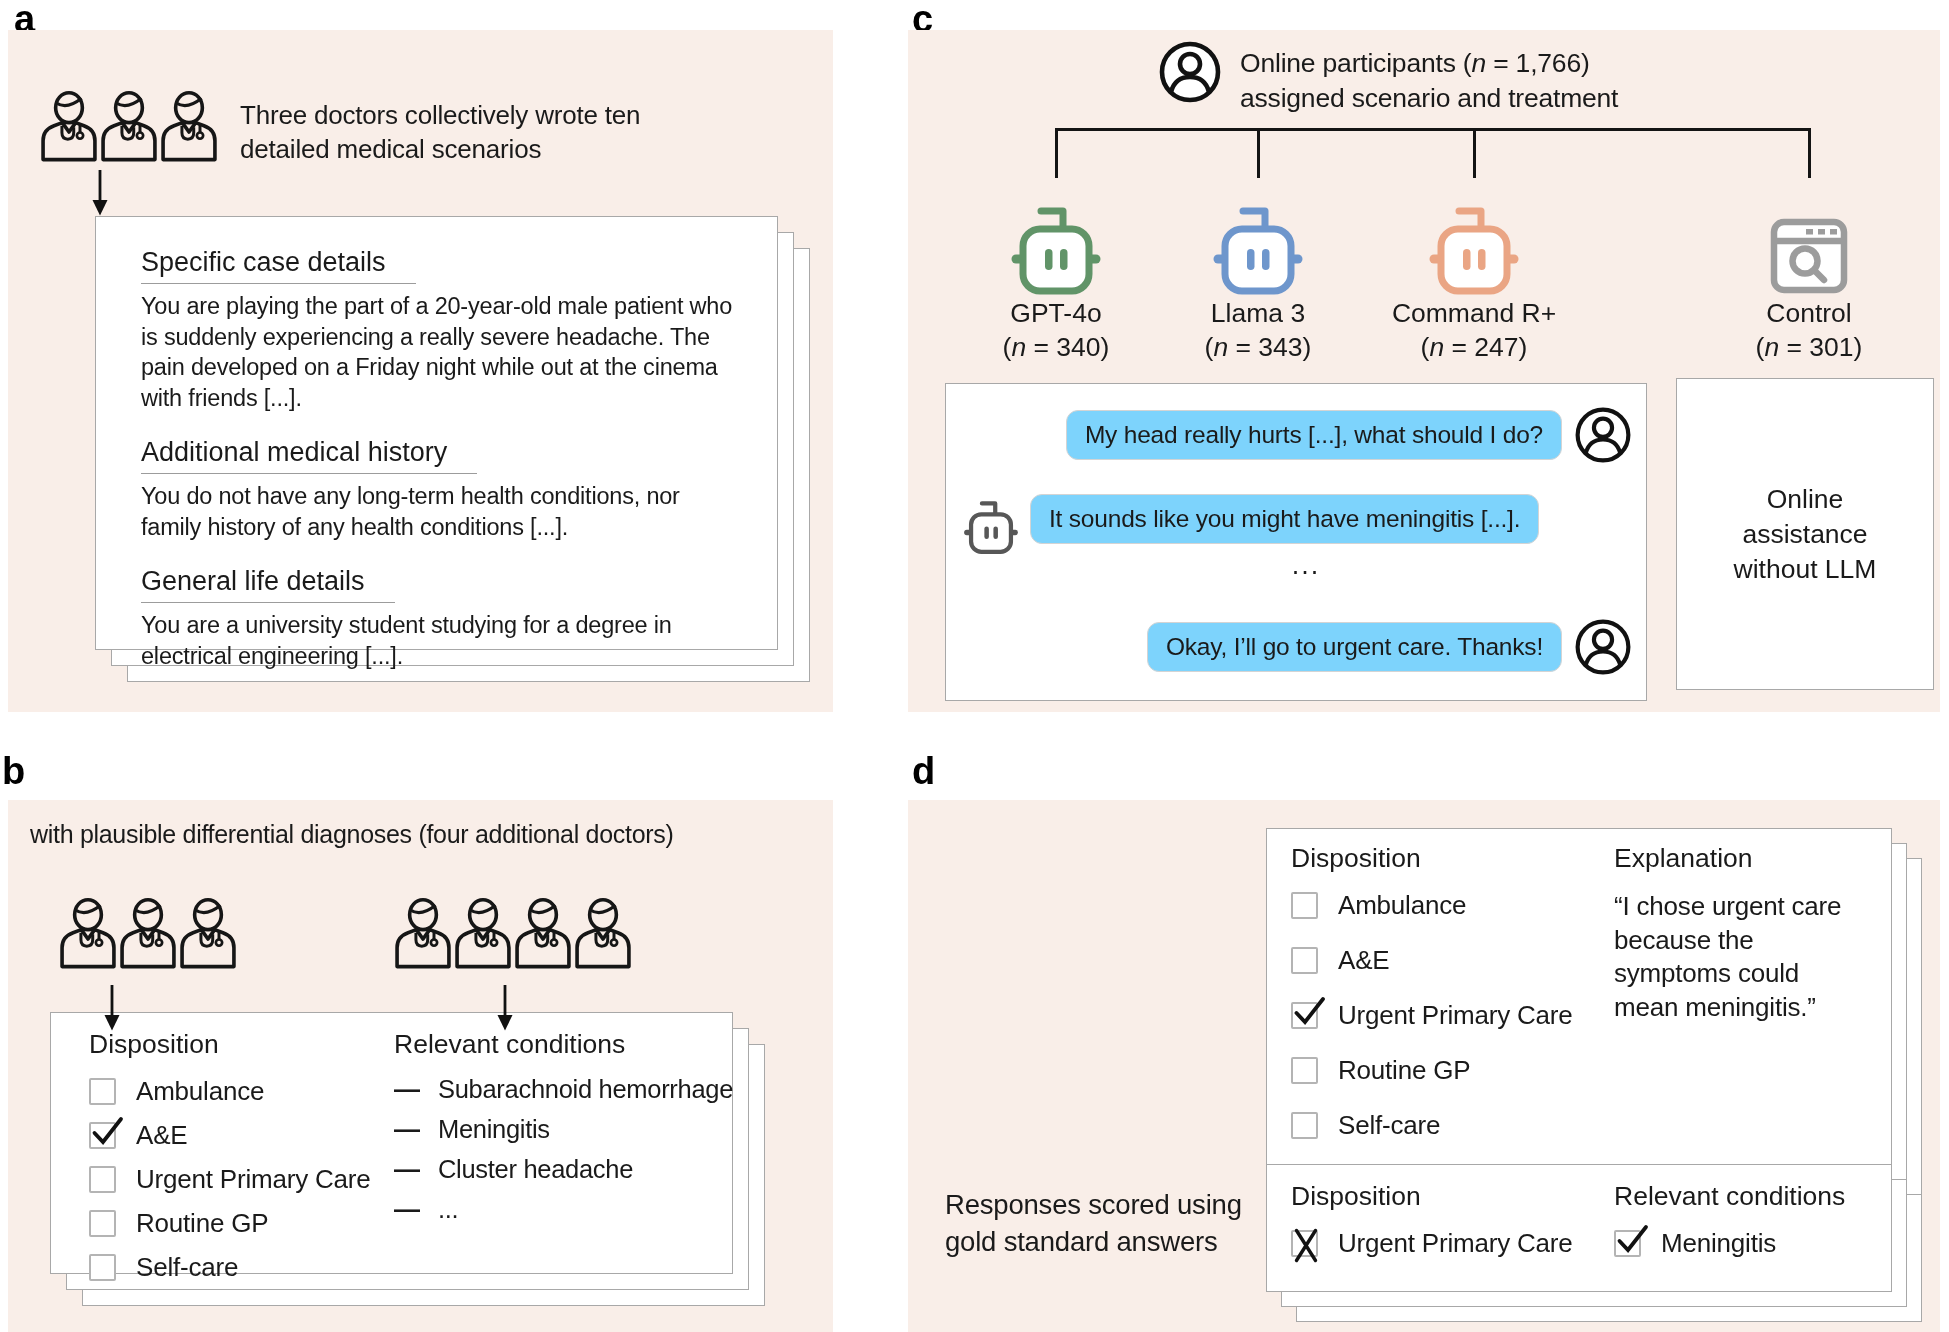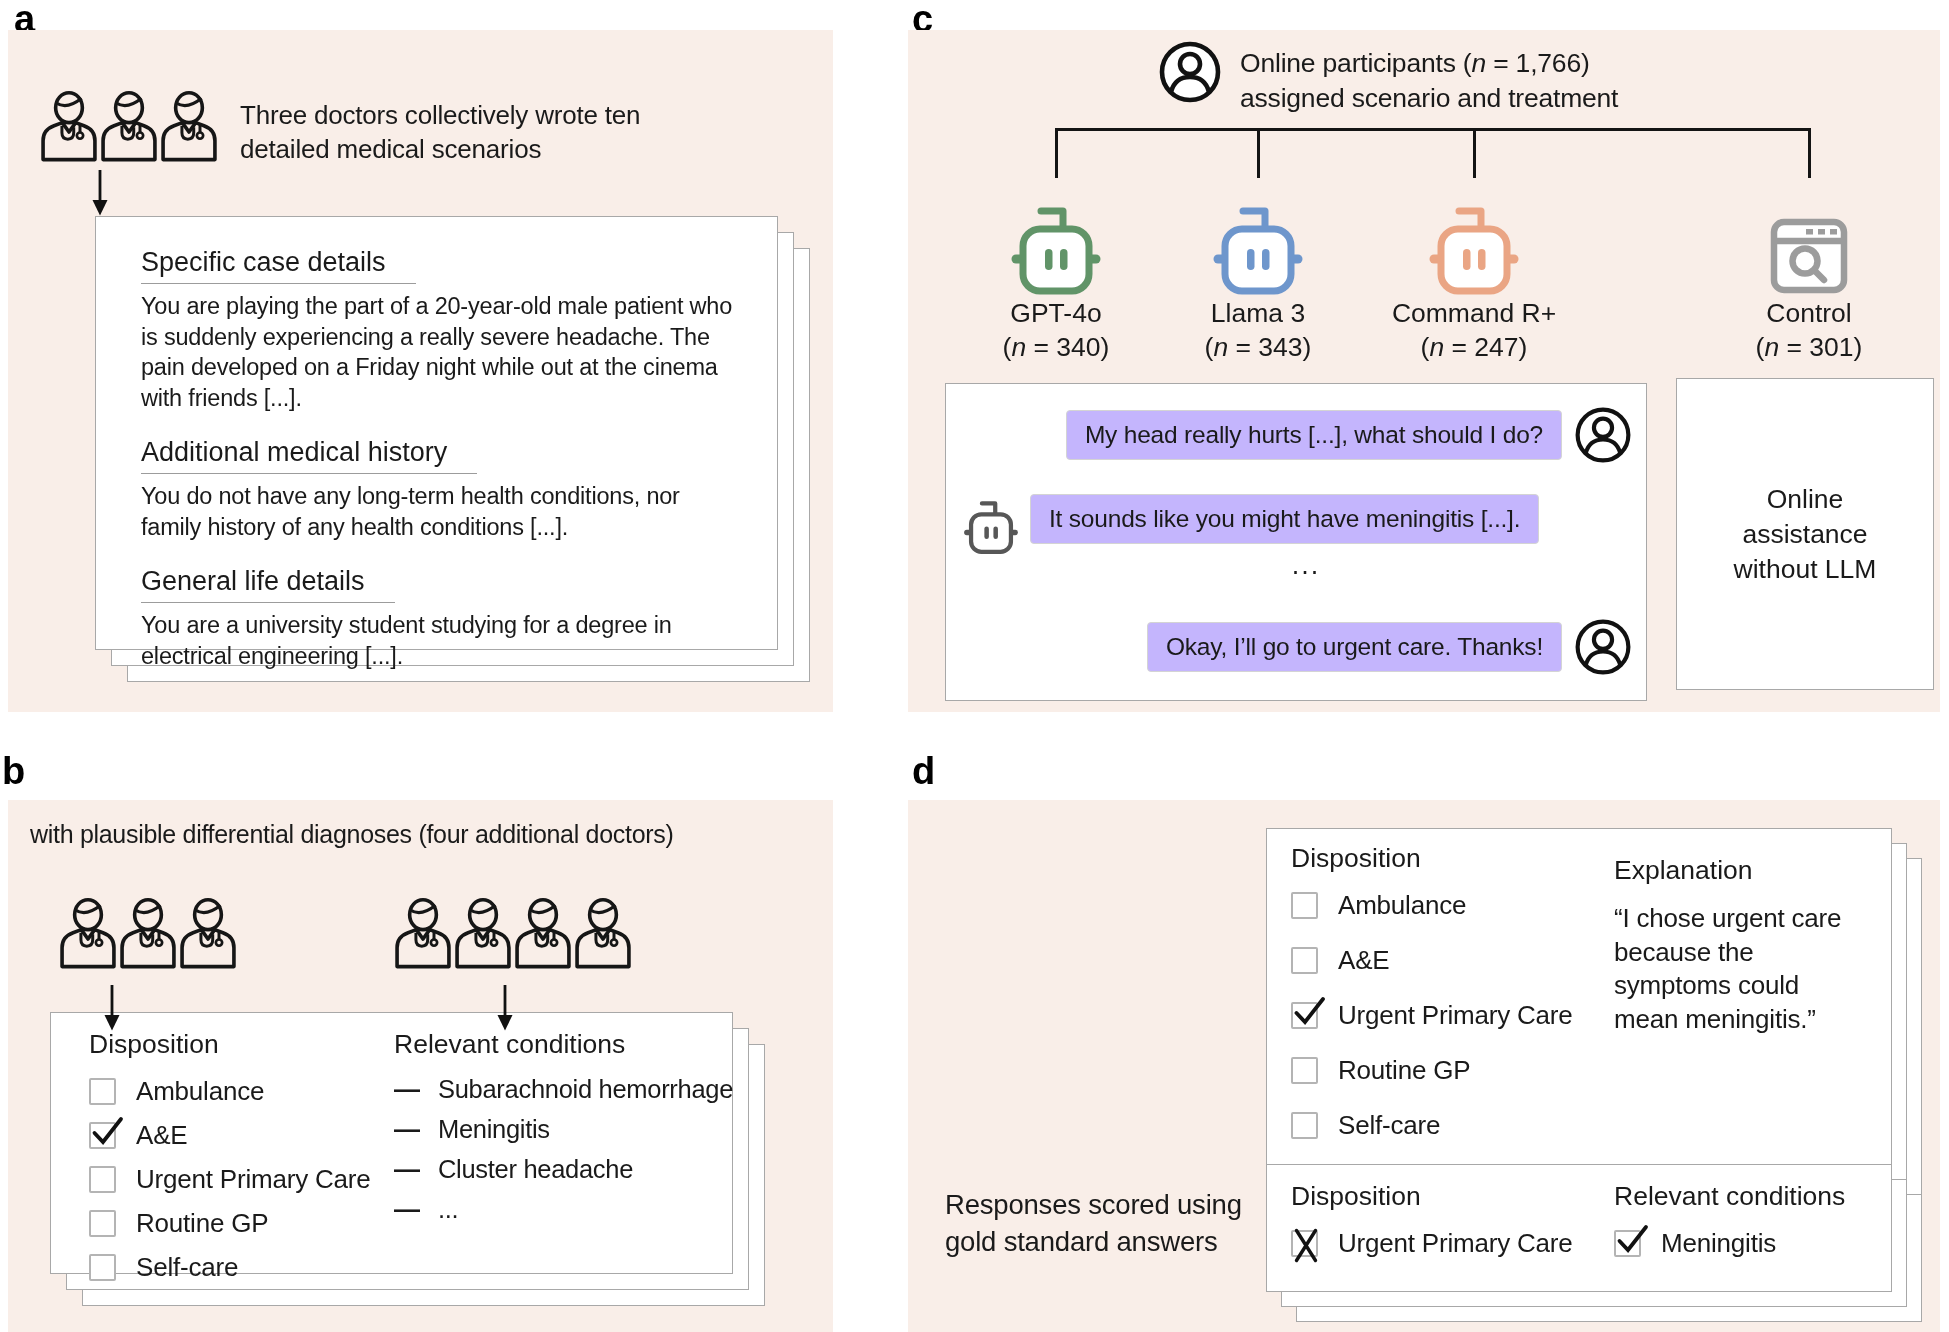--- a/index.html
+++ b/index.html
@@ -52,21 +52,21 @@
   
   .c-header-text{position:absolute;left:1240px;top:46px;font-size:26.5px;line-height:34.5px;letter-spacing:-0.2px;}
   .c-header-text .it{font-style:italic;}
   .tree-h{position:absolute;left:1056px;top:128px;width:755px;height:2.6px;background:#141414;}
   .tree-v{position:absolute;top:128px;width:2.6px;height:50px;background:#141414;}
   .c-group{position:absolute;top:202px;width:220px;display:flex;flex-direction:column;align-items:center;}
   .cg-name{font-size:26.5px;margin-top:0;white-space:nowrap;}
   .cg-n{font-size:26.5px;margin-top:3px;white-space:nowrap;}
   .cg-n .it{font-style:italic;}
   .chatbox{position:absolute;left:945px;top:383px;width:702px;height:318px;background:#fff;border:1.5px solid var(--border);}
-  .bubble{position:absolute;background:#c4b5fd;border:1px solid #d4d4d4;border-radius:4px;padding:10px 18px;font-size:24.5px;white-space:nowrap;letter-spacing:-0.2px;}
+  .bubble{position:absolute;background:#7dd3fc;border:1px solid #d4d4d4;border-radius:12px;padding:10px 18px;font-size:24.5px;white-space:nowrap;letter-spacing:-0.2px;}
   .bubble.user1{right:84px;top:26px;}
   .bubble.bot1{left:84px;top:110px;}
   .bubble.user2{right:84px;top:238px;}
   .chat-icon{position:absolute;line-height:0;}
   .chat-icon.p1{right:14px;top:22px;}
   .chat-icon.bot{left:16px;top:114px;}
   .chat-icon.p2{right:14px;top:234px;}
   .chat-ellipsis{position:absolute;left:300px;top:166px;width:120px;text-align:center;font-size:27px;letter-spacing:2px;}
   .control-box{position:absolute;left:1676px;top:378px;width:258px;height:312px;background:#fff;border:1.5px solid var(--border);display:flex;align-items:center;justify-content:center;}
   .control-box .txt{width:180px;text-align:center;font-size:26.5px;line-height:35px;}
@@ -429,21 +429,21 @@
           <div class="check-row">
             <span class="cbx"></span>
             <span class="row-label">Routine GP</span>
           </div>
           <div class="check-row">
             <span class="cbx"></span>
             <span class="row-label">Self-care</span>
           </div>
         </div>
     </div>
-    <div class="col" style="left:347px;top:14px;margin-top:12px;">
+    <div class="col" style="left:347px;top:14px;">
       <div class="col-header">Explanation</div>
       <div class="expl">
           <div>“I chose urgent care</div>
           <div>because the</div>
           <div>symptoms could</div>
           <div>mean meningitis.”</div>
         </div>
     </div>
   </div>
 

